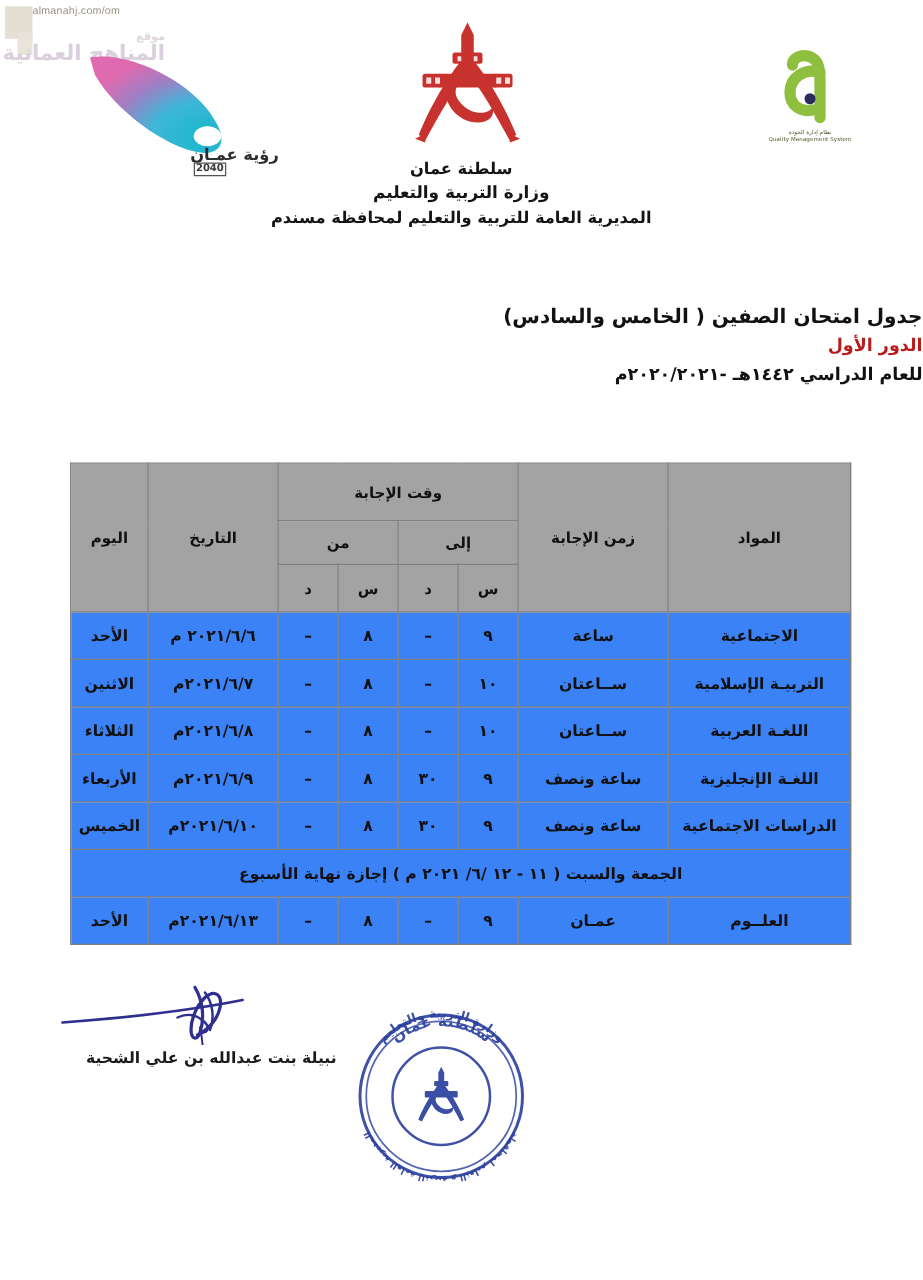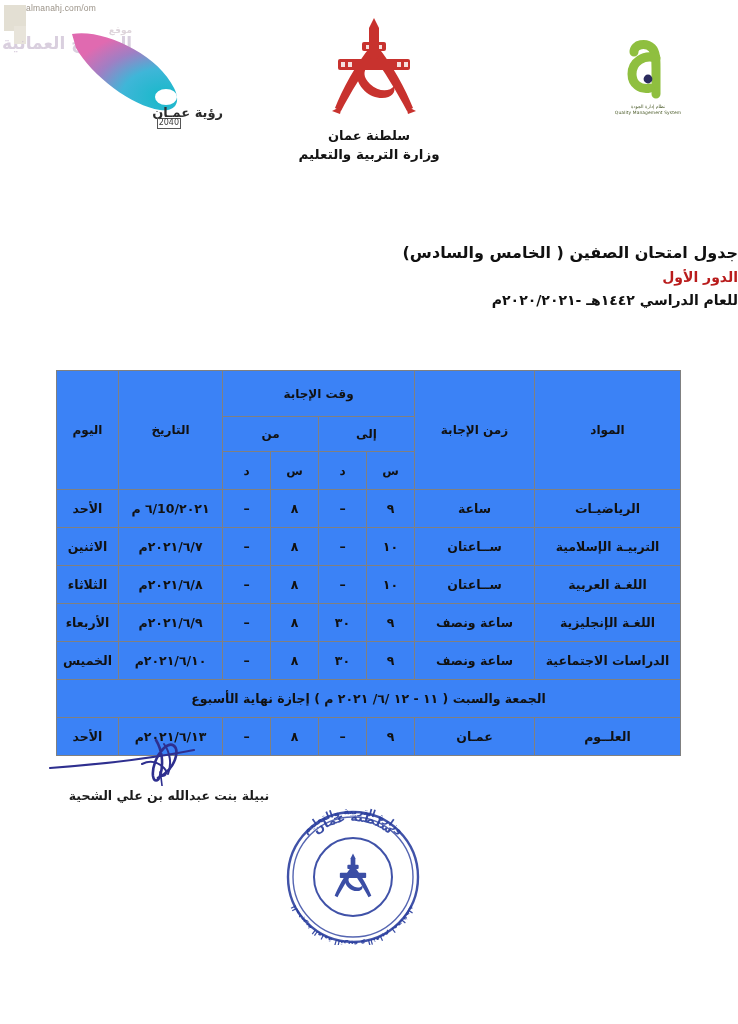--- a/index.html
+++ b/index.html
@@ -62,21 +62,21 @@
     opacity: .75;
     line-height: 1.05;
     white-space: nowrap;
   }
   .wm-ar small { display: block; font-size: 9px; color: #d3c7cf; }
 
   
   .vision-logo {
     position: absolute;
     left: 62px;
-    top: 18px;
+    top: 30px;
     width: 165px;
     height: 110px;
   }
   .vision-logo .swoosh {
     position: absolute;
     inset: 0;
   }
   .vision-word {
     position: absolute;
     right: 4px;
@@ -85,21 +85,21 @@
     font-weight: bold;
     color: #2d2d2d;
     letter-spacing: 1px;
     white-space: nowrap;
   }
   .vision-num {
     position: absolute;
     right: 46px;
     bottom: -1px;
     font-size: 8px;
-    font-weight: normal;
+    font-weight: bold;
     color: #3b3b3b;
     border: 1px solid #555;
     padding: 0 1px;
     line-height: 1.1;
     direction: ltr;
   }
 
   
   .emblem {
     position: absolute;
@@ -193,21 +193,21 @@
   table.sched th,
   table.sched td {
     border: 1px solid #808080;
     text-align: center;
     vertical-align: middle;
     font-size: 12.5px;
     color: #111;
     padding: 0;
   }
   table.sched thead th {
-    background: #3b82f6;
+    background: #a3a3a3;
     font-weight: bold;
     font-size: 12px;
   }
   .hdr-main { height: 46px; }
   .hdr-sub  { height: 35px; }
   .hdr-unit { height: 38px; }
   table.sched tbody td {
     background: #3b82f6;
     height: 37px;
     font-weight: bold;
@@ -231,21 +231,21 @@
   col.c-from-h   { width: 48px; }
   col.c-to-m     { width: 48px; }
   col.c-to-h     { width: 48px; }
   col.c-duration { width: 120px; }
   col.c-subject  { width: 146px; }
 
   
   .signature {
     position: absolute;
     left: 44px;
-    top: 744px;
+    top: 794px;
     width: 250px;
     text-align: center;
   }
   .sig-ink {
     position: absolute;
     left: 0;
     top: -6px;
     width: 250px;
     height: 48px;
     pointer-events: none;
@@ -359,20 +359,21 @@
     </g>
     <circle cx="44" cy="47" r="4.4" fill="#2b2b5e"></circle>
   </svg>
   <div class="q-cap-ar">نظام إدارة الجودة</div>
   <div class="q-cap-en">Quality Management System</div>
 </div>
 
 <div class="ministry">
   <div class="m1">سلطنة عمان</div>
   <div class="m2">وزارة التربية والتعليم</div>
+  <div class="m3">المديرية العامة للتربية والتعليم لمحافظة مسندم</div>
 </div>
 
 <div class="doc-title">
   <div class="t1">جدول امتحان الصفين  ( الخامس والسادس)</div>
   <div class="t2">الدور الأول</div>
   <div class="t3">للعام الدراسي ١٤٤٢هـ -٢٠٢٠/٢٠٢١م</div>
 </div>
 
 <div class="sched-wrap">
   <table class="sched">
@@ -400,27 +401,27 @@
       </tr>
       <tr class="hdr-unit">
         <th>س</th>
         <th>د</th>
         <th>س</th>
         <th>د</th>
       </tr>
     </thead>
     <tbody>
       <tr>
-        <td class="cell-subject">الرياضيـات</td>
+        <td class="cell-subject">الاجتماعية</td>
         <td class="cell-duration">ساعة</td>
         <td>٩</td>
         <td class="cell-dash">–</td>
         <td>٨</td>
         <td class="cell-dash">–</td>
-        <td>٢٠٢١/10/٦ م</td>
+        <td>٢٠٢١/٦/٦ م</td>
         <td>الأحد</td>
       </tr>
       <tr>
         <td class="cell-subject">التربيـة الإسلامية</td>
         <td class="cell-duration">ســاعتان</td>
         <td>١٠</td>
         <td class="cell-dash">–</td>
         <td>٨</td>
         <td class="cell-dash">–</td>
         <td>٢٠٢١/٦/٧م</td>

